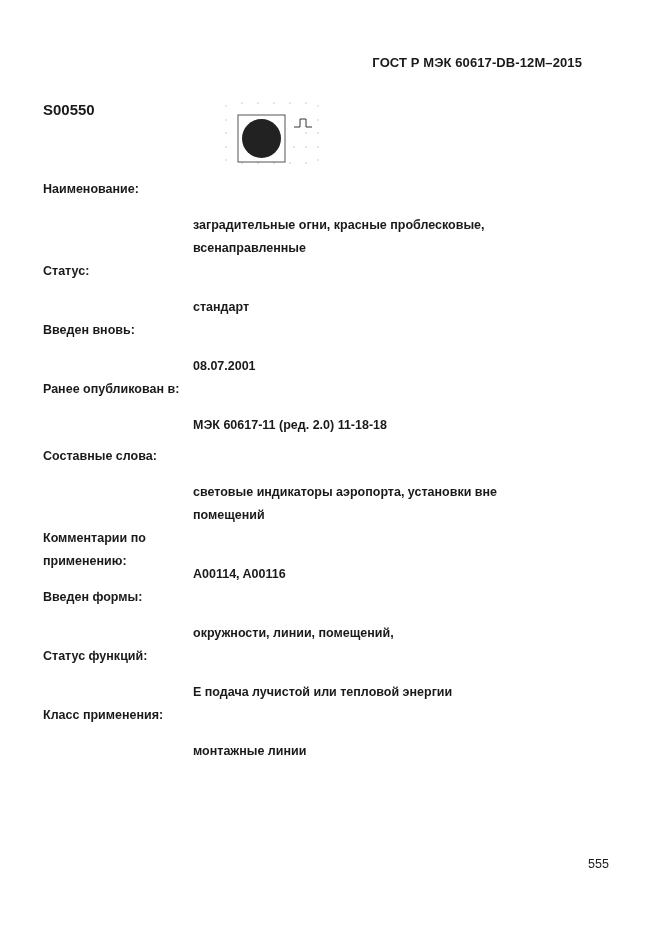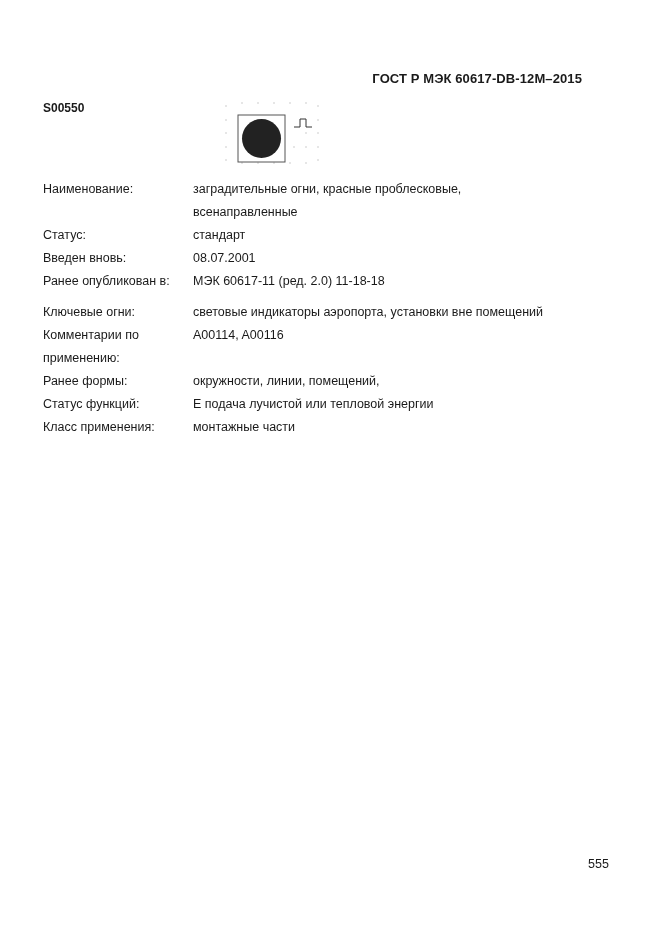--- a/index.html
+++ b/index.html
@@ -1,34 +1,34 @@
 <!DOCTYPE html>
 <html><head>
 <meta charset="utf-8">
 <style>
   html, body { margin: 0; padding: 0; background: #ffffff; }
   body {
     width: 661px; height: 936px; position: relative; overflow: hidden;
     font-family: "Liberation Sans", sans-serif; color: #1a1a1a;
   }
   .header-std {
-    position: absolute; right: 79px; top: 71px;
+    position: absolute; right: 79px; top: 55px;
     font-weight: bold; font-size: 13px; letter-spacing: 0.1px;
   }
   .sym-code {
     position: absolute; left: 43px; top: 101px;
-    font-weight: bold; font-size: 12px;
+    font-weight: bold; font-size: 15px;
   }
   .symbol {
     position: absolute; left: 222px; top: 100px; width: 100px; height: 66px;
   }
   .rows { position: absolute; left: 43px; top: 178px; width: 520px; }
-  .row { display: flex; font-size: 12.5px; line-height: 23px; }
+  .row { display: flex; font-size: 12.5px; line-height: 23px; font-weight: bold; }
   .row .lbl { width: 150px; flex: none; }
-  .row .val { flex: 1; }
+  .row .val { flex: 1; margin-top: 36px; }
   .row.gap { margin-top: 8px; }
   .page-num {
     position: absolute; left: 560px; top: 857px; font-size: 12.5px; margin-left: 28px;
   }
 </style>
 </head>
 <body>
 
 <div class="header-std">ГОСТ Р МЭК 60617-DB-12M–2015</div>
 
@@ -78,34 +78,34 @@
   </div>
   <div class="row">
     <div class="lbl">Введен вновь:</div>
     <div class="val">08.07.2001</div>
   </div>
   <div class="row">
     <div class="lbl">Ранее опубликован в:</div>
     <div class="val">МЭК 60617-11 (ред. 2.0) 11-18-18</div>
   </div>
   <div class="row gap">
-    <div class="lbl">Ключевые огни:</div>
+    <div class="lbl">Составные слова:</div>
     <div class="val">световые индикаторы аэропорта, установки вне помещений</div>
   </div>
   <div class="row">
     <div class="lbl">Комментарии по применению:</div>
     <div class="val">A00114, A00116</div>
   </div>
   <div class="row">
-    <div class="lbl">Ранее формы:</div>
+    <div class="lbl">Введен формы:</div>
     <div class="val">окружности, линии, помещений,</div>
   </div>
   <div class="row">
     <div class="lbl">Статус функций:</div>
     <div class="val">E подача лучистой или тепловой энергии</div>
   </div>
   <div class="row">
     <div class="lbl">Класс применения:</div>
-    <div class="val">монтажные части</div>
+    <div class="val">монтажные линии</div>
   </div>
 </div>
 
 <div class="page-num">555</div>
 
 </body></html>

